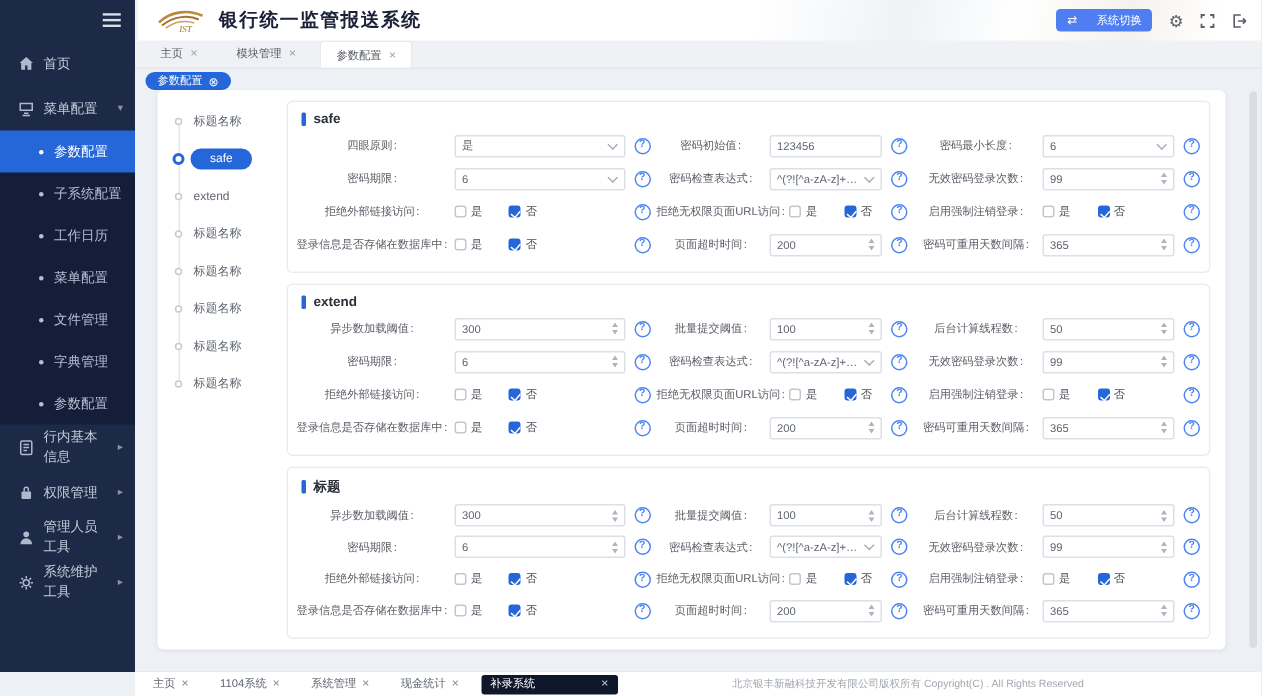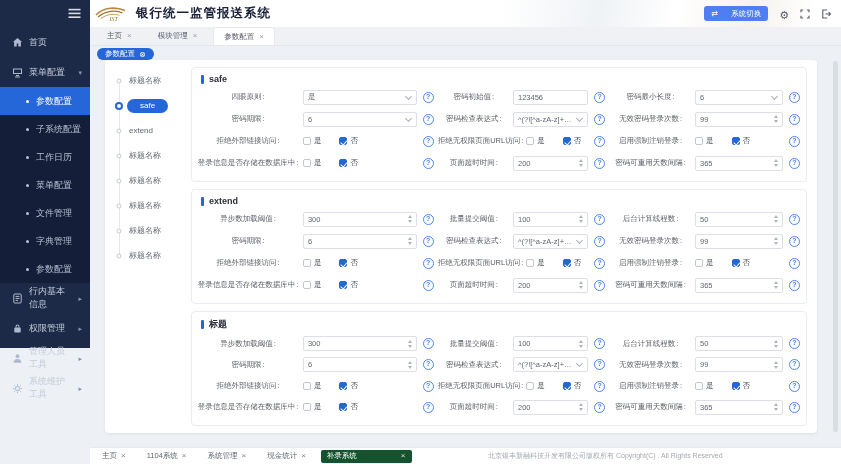--- a/index.html
+++ b/index.html
@@ -1,34 +1,34 @@
 <!DOCTYPE html>
 <html><head>
 <meta charset="utf-8">
 <style>
   html,body{margin:0;padding:0;background:#dfe3e9;}
   .app{position:relative;width:841px;height:464px;overflow:hidden;background:#edf0f4;
        font-family:"Liberation Sans","DejaVu Sans",sans-serif;-webkit-font-smoothing:antialiased;}
 
   
-  .sidebar{position:absolute;left:0;top:0;width:90px;height:348px;background:#1d2a47;z-index:5;}
+  .sidebar{position:absolute;left:0;top:0;width:90px;height:448px;background:#1d2a47;z-index:5;}
   .side-head{height:27px;display:flex;align-items:center;justify-content:flex-end;padding-right:9px;}
   .top-item{height:30px;display:flex;align-items:center;padding:0 8px 0 12px;color:#c3cbd9;font-size:9px;gap:6px;cursor:pointer;}
   .top-item .icn{width:11px;height:11px;display:inline-flex;color:#aeb9cd;flex:0 0 auto;}
   .top-item .icn svg{width:11px;height:11px;}
   .caret{margin-left:auto;font-size:7px;color:#8a94a8;line-height:1;}
   .caret-down::before{content:"\25BE";}
   .caret-right::before{content:"\25B8";}
   .submenu{background:#141e38;}
   .sub-item{height:28px;display:flex;align-items:center;padding-left:36px;color:#b6bfd1;font-size:9px;position:relative;cursor:pointer;}
   .sub-item .bullet{position:absolute;left:26px;top:50%;width:3px;height:3px;margin-top:-1.5px;border-radius:50%;background:currentColor;}
   .sub-item.active{background:#2566d8;color:#fff;}
 
   
-  .header{position:absolute;left:82px;top:0;right:0;height:27px;background:#fff;z-index:4;
+  .header{position:absolute;left:92px;top:0;right:0;height:27px;background:#fff;z-index:4;
           background-image:linear-gradient(100deg,rgba(255,255,255,0) 55%,rgba(210,218,228,.35) 68%,rgba(255,255,255,0) 78%,rgba(222,212,198,.30) 88%,rgba(255,255,255,0) 96%);}
   .brand{position:absolute;left:12px;top:5px;display:flex;align-items:center;gap:8px;}
   .apptitle{font-size:12.5px;font-weight:bold;color:#1a2138;letter-spacing:1px;}
   .hright{position:absolute;right:10px;top:0;height:27px;display:flex;align-items:center;gap:11px;}
   .sysbtn{height:15px;background:#4e7ef2;color:#fff;font-size:7.5px;border-radius:3px;display:flex;align-items:center;gap:13px;padding:0 7px;cursor:pointer;}
   .swap::before{content:"\21C4";font-size:8px;}
   .gear::before{content:"\2699";font-size:11px;color:#5a6068;line-height:1;}
   .hico{display:inline-flex;color:#5a6068;cursor:pointer;}
   .hico svg{width:10px;height:10px;}
 
@@ -86,21 +86,21 @@
         border-right:1px solid #fff;border-bottom:1px solid #fff;transform:rotate(40deg);}
   .cblab{font-size:7.5px;color:#4a4e57;margin-left:3px;}
   .help{flex:0 0 auto;width:9px;height:9px;border:1px solid #4d85f3;border-radius:50%;color:#4d85f3;
         font-size:7px;line-height:8px;text-align:center;margin-left:6px;font-weight:bold;cursor:pointer;}
   .help::before{content:"?";}
 
   
   .footer{position:absolute;left:90px;right:0;bottom:0;height:16px;background:#fff;border-top:1px solid #e8eaee;
         display:flex;align-items:center;padding-left:6px;gap:9px;z-index:4;}
   .ftab{display:flex;align-items:center;gap:4px;font-size:7.5px;color:#5f6670;padding:1.5px 6px;cursor:pointer;}
-  .ftab.active{background:#14532d;color:#fff;border-radius:2px;gap:44px;}
+  .ftab.active{background:#0f172a;color:#fff;border-radius:2px;gap:44px;}
   .ftab .xclose{color:inherit;opacity:.8;}
   .copyright{position:absolute;left:398px;top:50%;transform:translateY(-50%);font-size:7px;color:#a2a8b1;white-space:nowrap;}
 </style>
 </head>
 <body>
 
 <div class="app">
 
   <aside class="sidebar">
     <div class="side-head">

